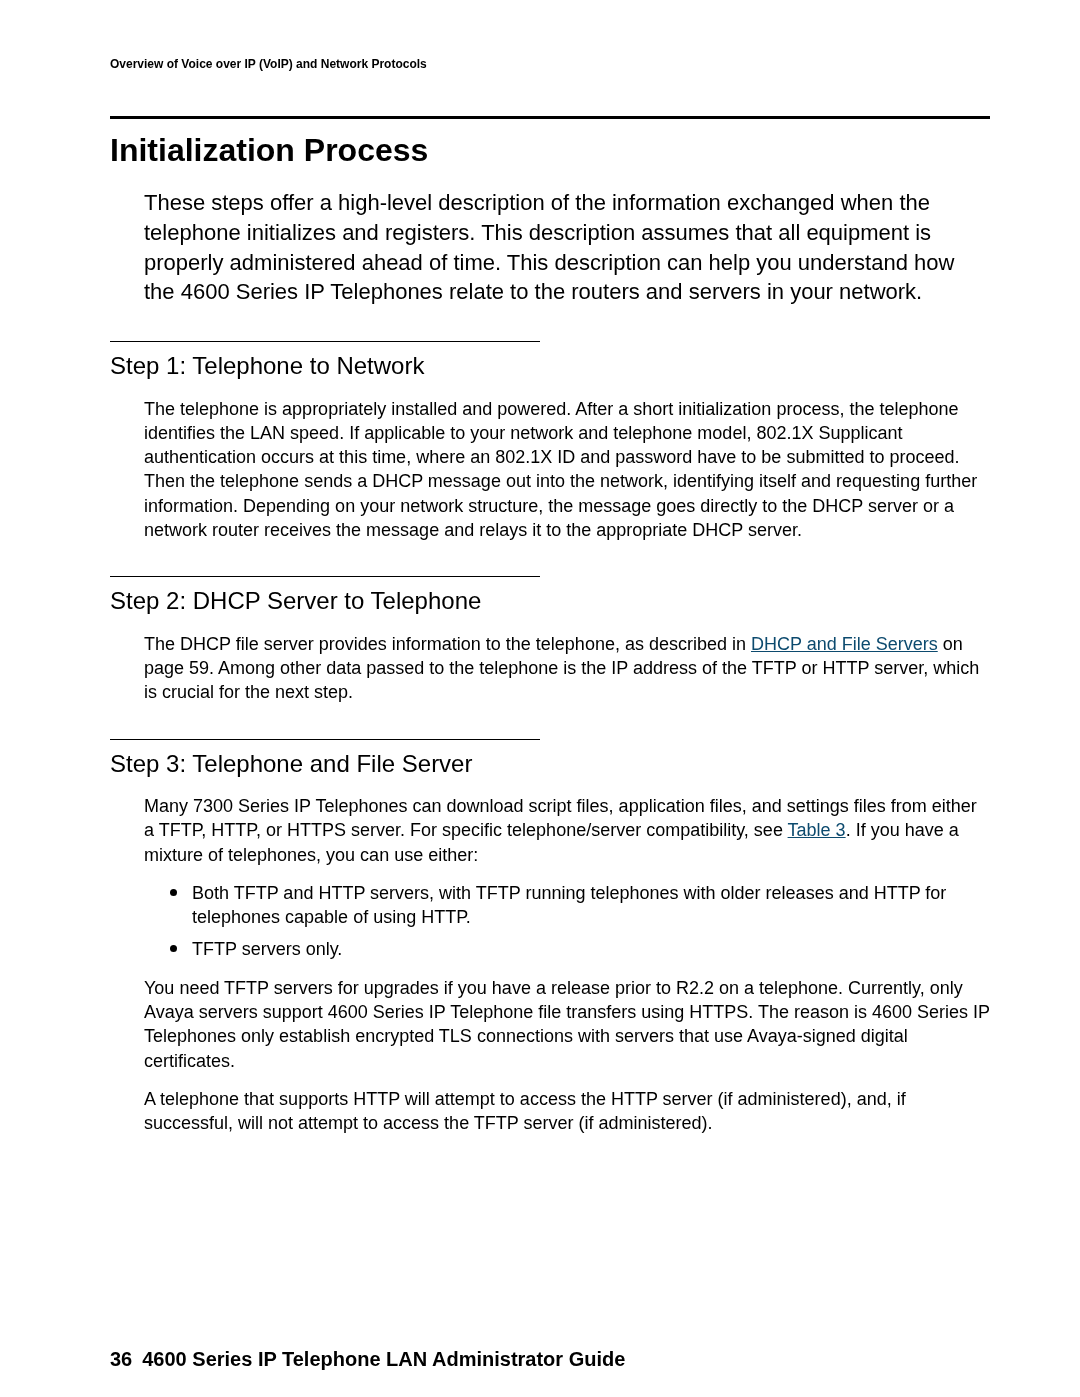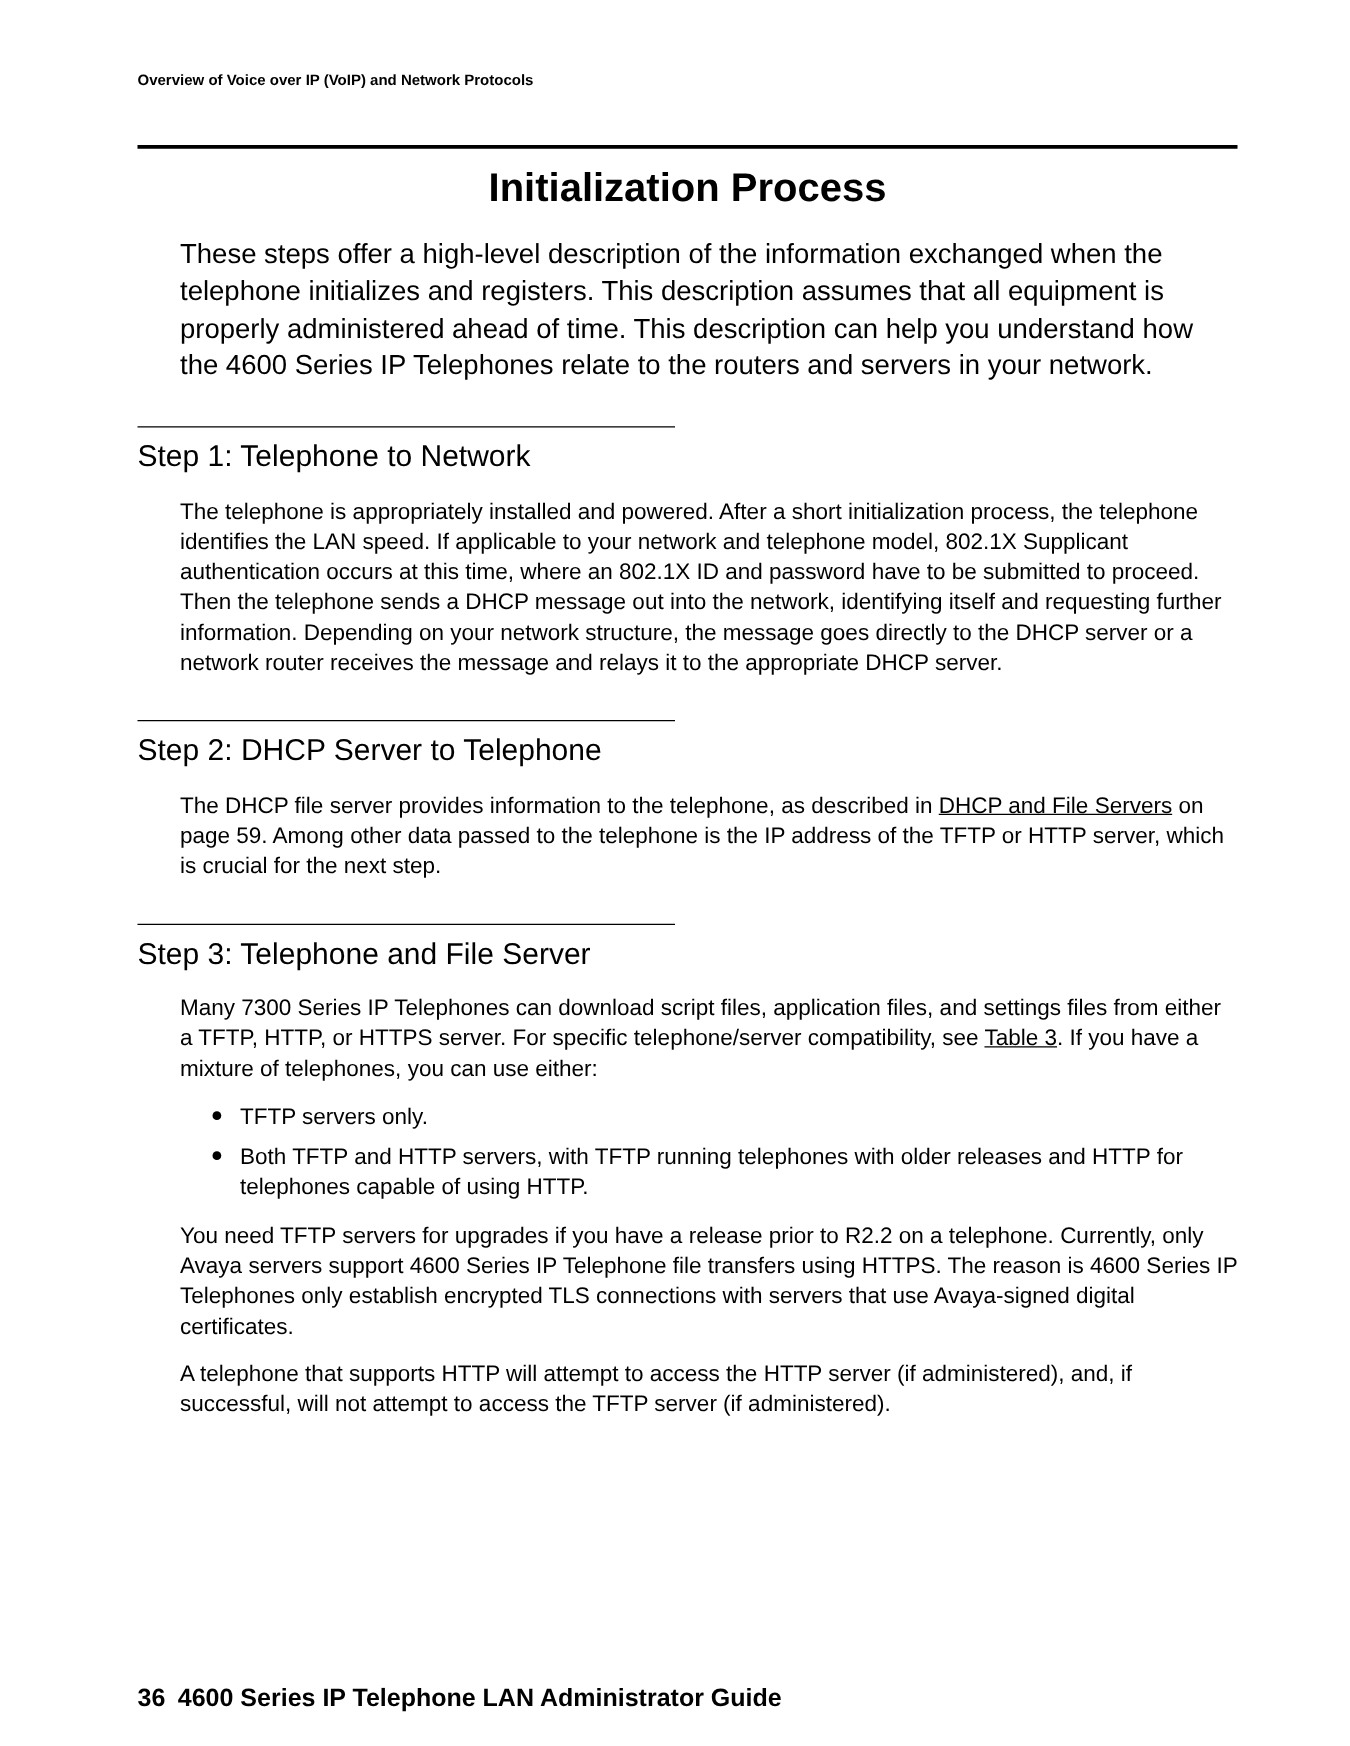--- a/index.html
+++ b/index.html
@@ -22,21 +22,20 @@
   }
   .top-rule {
     border: none;
     border-top: 3px solid #000;
     margin: 0 0 10px 0;
   }
   h1.section-title {
     font-size: 32px;
     font-weight: bold;
     margin: 0 0 16px 0;
-    text-align: center;
   }
   .intro-para {
     font-size: 22px;
     margin: 0 0 34px 34px;
   }
   .sub-rule {
     border: none;
     border-top: 1.5px solid #000;
     width: 430px;
     margin: 0 0 8px 0;
@@ -69,21 +68,21 @@
     content: "";
     position: absolute;
     left: 0;
     top: 8px;
     width: 7px;
     height: 7px;
     background: #000;
     border-radius: 50%;
   }
   a.xref {
-    color: #000000;
+    color: #0c4a6e;
     text-decoration: underline;
     margin-top: 16px;
   }
   .footer {
     font-size: 20px;
     font-weight: bold;
     margin-top: 210px;
   }
   .footer .pg {
     margin-right: 10px;
@@ -109,21 +108,21 @@
 <p class="body-para">
   <span>The DHCP file server provides information to the telephone, as described in </span><a href="#" class="xref">DHCP and File Servers</a><span> on page 59. Among other data passed to the telephone is the IP address of the TFTP or HTTP server, which is crucial for the next step.</span>
 </p>
 
 <hr class="sub-rule">
 <h2 class="step-title">Step 3: Telephone and File Server</h2>
 <p class="body-para-tight">
   <span>Many 7300 Series IP Telephones can download script files, application files, and settings files from either a TFTP, HTTP, or HTTPS server. For specific telephone/server compatibility, see </span><a href="#" class="xref">Table 3</a><span>. If you have a mixture of telephones, you can use either:</span>
 </p>
 <ul class="bullets">
+  <li>Both TFTP and HTTP servers, with TFTP running telephones with older releases and HTTP for telephones capable of using HTTP.</li>
   <li>TFTP servers only.</li>
-  <li>Both TFTP and HTTP servers, with TFTP running telephones with older releases and HTTP for telephones capable of using HTTP.</li>
 </ul>
 <p class="body-para-tight">You need TFTP servers for upgrades if you have a release prior to R2.2 on a telephone. Currently, only Avaya servers support 4600 Series IP Telephone file transfers using HTTPS. The reason is 4600 Series IP Telephones only establish encrypted TLS connections with servers that use Avaya-signed digital certificates.</p>
 <p class="body-para">A telephone that supports HTTP will attempt to access the HTTP server (if administered), and, if successful, will not attempt to access the TFTP server (if administered).</p>
 
 <div class="footer">
   <span class="pg">36</span><span>4600 Series IP Telephone LAN Administrator Guide</span>
 </div>
 
 </body></html>

